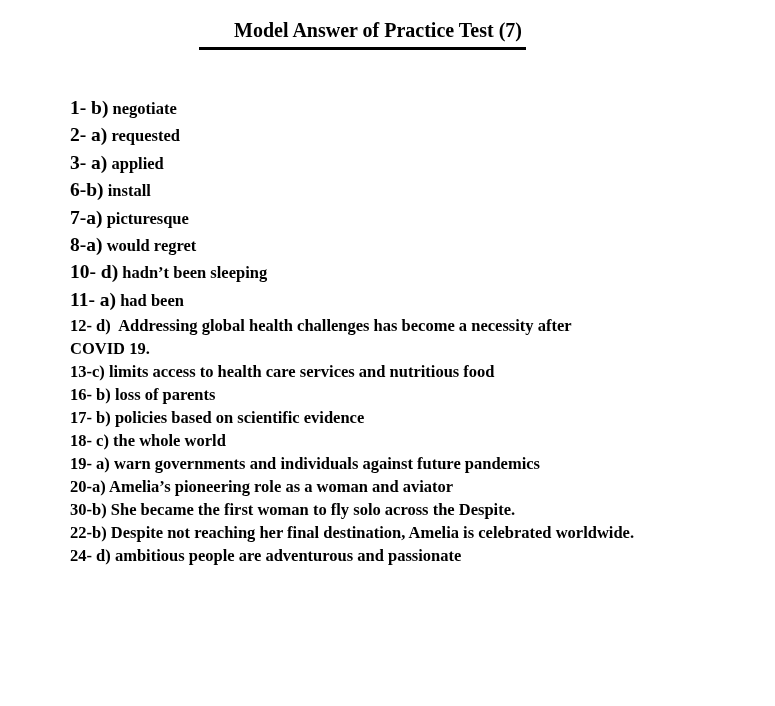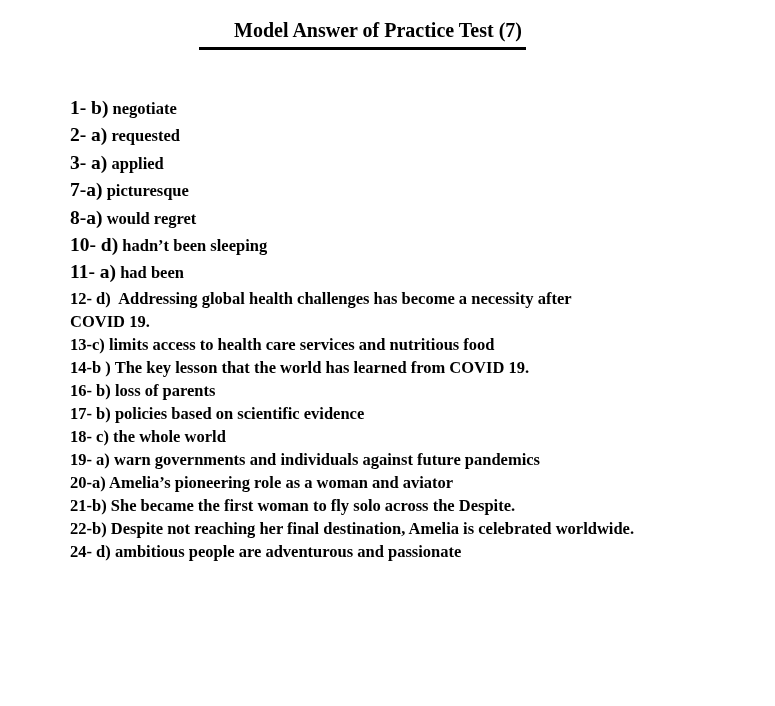--- a/index.html
+++ b/index.html
@@ -51,30 +51,30 @@
 </style>
 </head>
 <body>
 
 <div class="page">
   <h1 class="title"><span class="title-inner">Model Answer of Practice Test (7)</span></h1>
   <div class="answers">
       <p class="item large"><span class="label">1- b)</span><span> </span><span class="text">negotiate</span></p>
       <p class="item large"><span class="label">2- a)</span><span> </span><span class="text">requested</span></p>
       <p class="item large"><span class="label">3- a)</span><span> </span><span class="text">applied</span></p>
+      <p class="item large"><span class="label">6-b)</span><span> </span><span class="text">install</span></p>
       <p class="item large"><span class="label">7-a)</span><span> </span><span class="text">picturesque</span></p>
       <p class="item large"><span class="label">8-a)</span><span> </span><span class="text">would regret</span></p>
       <p class="item large"><span class="label">10- d)</span><span> </span><span class="text">hadn’t been sleeping</span></p>
       <p class="item large"><span class="label">11- a)</span><span> </span><span class="text">had been</span></p>
       <p class="item small"><span class="label">12- d)</span><span> </span><span class="text"> Addressing global health challenges has become a necessity after
 COVID 19.</span></p>
       <p class="item small"><span class="label">13-c)</span><span> </span><span class="text">limits access to health care services and nutritious food</span></p>
-      <p class="item small"><span class="label">14-b )</span><span> </span><span class="text">The key lesson that the world has learned from COVID 19.</span></p>
       <p class="item small"><span class="label">16- b)</span><span> </span><span class="text">loss of parents</span></p>
       <p class="item small"><span class="label">17- b)</span><span> </span><span class="text">policies based on scientific evidence</span></p>
       <p class="item small"><span class="label">18- c)</span><span> </span><span class="text">the whole world</span></p>
       <p class="item small"><span class="label">19- a)</span><span> </span><span class="text">warn governments and individuals against future pandemics</span></p>
       <p class="item small"><span class="label">20-a)</span><span> </span><span class="text">Amelia’s pioneering role as a woman and aviator</span></p>
-      <p class="item small"><span class="label">21-b)</span><span> </span><span class="text">She became the first woman to fly solo across the Despite.</span></p>
+      <p class="item small"><span class="label">30-b)</span><span> </span><span class="text">She became the first woman to fly solo across the Despite.</span></p>
       <p class="item small"><span class="label">22-b)</span><span> </span><span class="text">Despite not reaching her final destination, Amelia is celebrated worldwide.</span></p>
       <p class="item small"><span class="label">24- d)</span><span> </span><span class="text">ambitious people are adventurous and passionate</span></p>
     </div>
 </div>
 
 </body></html>

